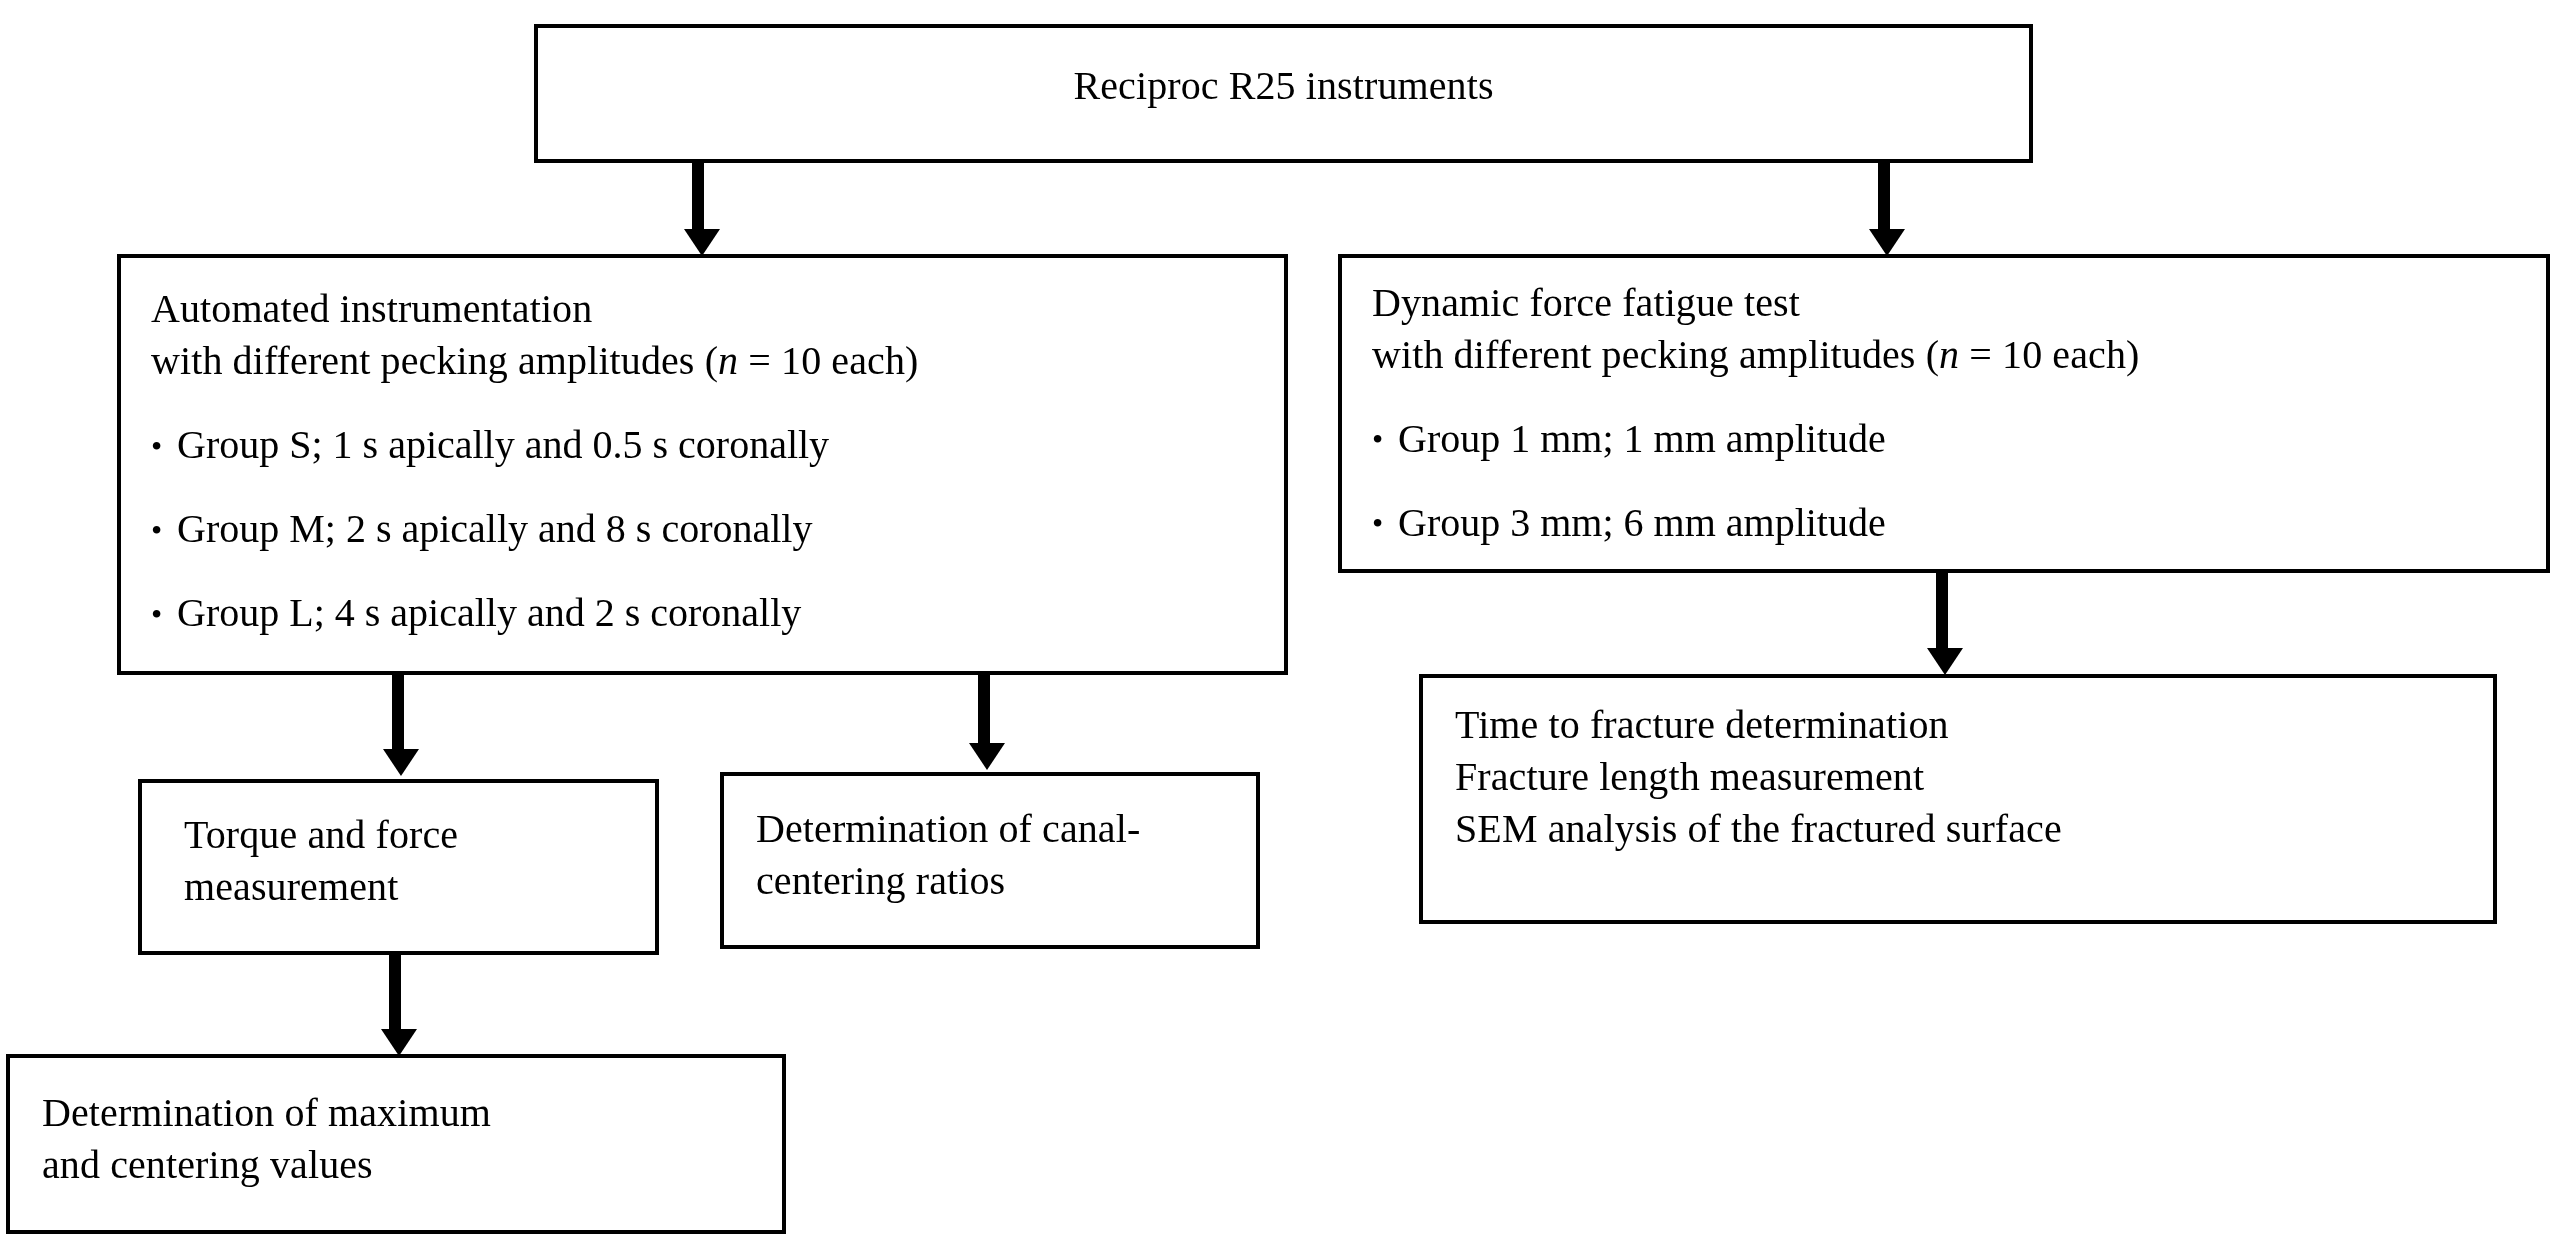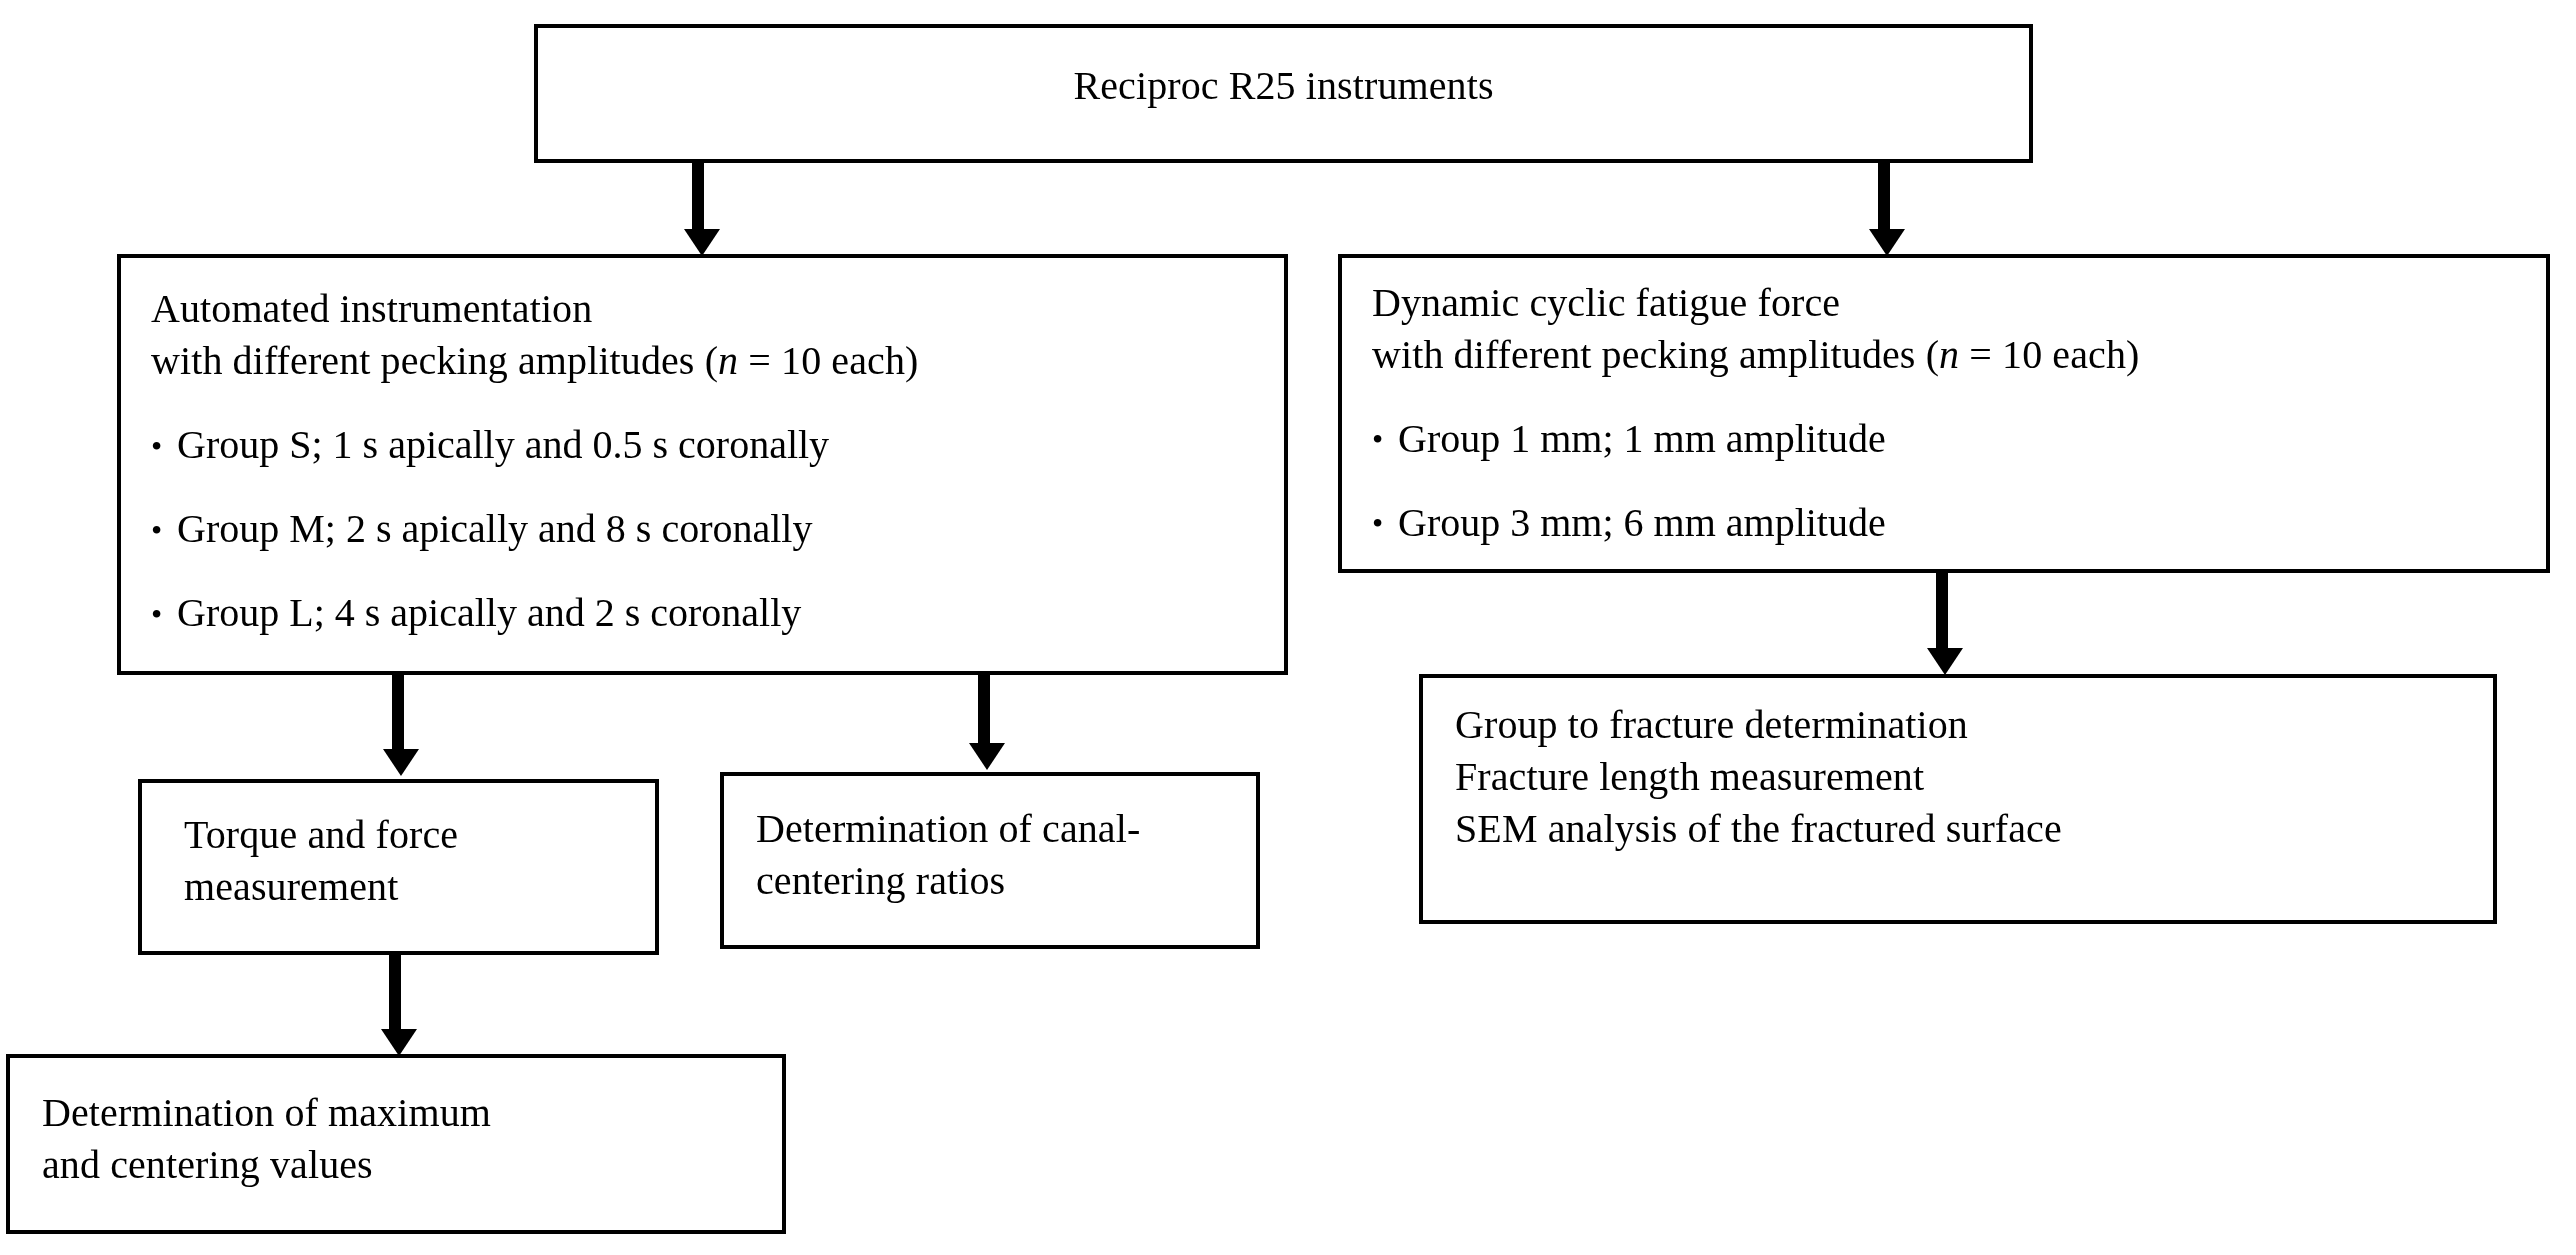--- a/index.html
+++ b/index.html
@@ -136,21 +136,21 @@
       <div class="line">Automated instrumentation</div>
       <div class="line"><span>with different pecking amplitudes (</span><span class="ital">n</span><span> = 10 each)</span></div>
       <div class="bullet-line"><span class="bul">•</span><span>Group S; 1 s apically and 0.5 s coronally</span></div>
       <div class="bullet-line"><span class="bul">•</span><span>Group M; 2 s apically and 8 s coronally</span></div>
       <div class="bullet-line"><span class="bul">•</span><span>Group L; 4 s apically and 2 s coronally</span></div>
     </div>
   </div>
 
   <div class="box" id="box-right">
     <div class="box-inner">
-      <div class="line">Dynamic cyclic fatigue force</div>
+      <div class="line">Dynamic force fatigue test</div>
       <div class="line"><span>with different pecking amplitudes (</span><span class="ital">n</span><span> = 10 each)</span></div>
       <div class="bullet-line"><span class="bul">•</span><span>Group 1 mm; 1 mm amplitude</span></div>
       <div class="bullet-line"><span class="bul">•</span><span>Group 3 mm; 6 mm amplitude</span></div>
     </div>
   </div>
 
   <div class="box" id="box-torque">
     <div class="box-inner">
       <div class="line">Torque and force</div>
       <div class="line">measurement</div>
@@ -166,21 +166,21 @@
 
   <div class="box" id="box-maxcum">
     <div class="box-inner">
       <div class="line">Determination of maximum</div>
       <div class="line">and centering values</div>
     </div>
   </div>
 
   <div class="box" id="box-fracture">
     <div class="box-inner">
-      <div class="line">Group to fracture determination</div>
+      <div class="line">Time to fracture determination</div>
       <div class="line">Fracture length measurement</div>
       <div class="line">SEM analysis of the fractured surface</div>
     </div>
   </div>
 
   <div class="conn" id="c1-stem"></div>
   <div class="arrowhead" id="c1-head"></div>
 
   <div class="conn" id="c2-stem"></div>
   <div class="arrowhead" id="c2-head"></div>

